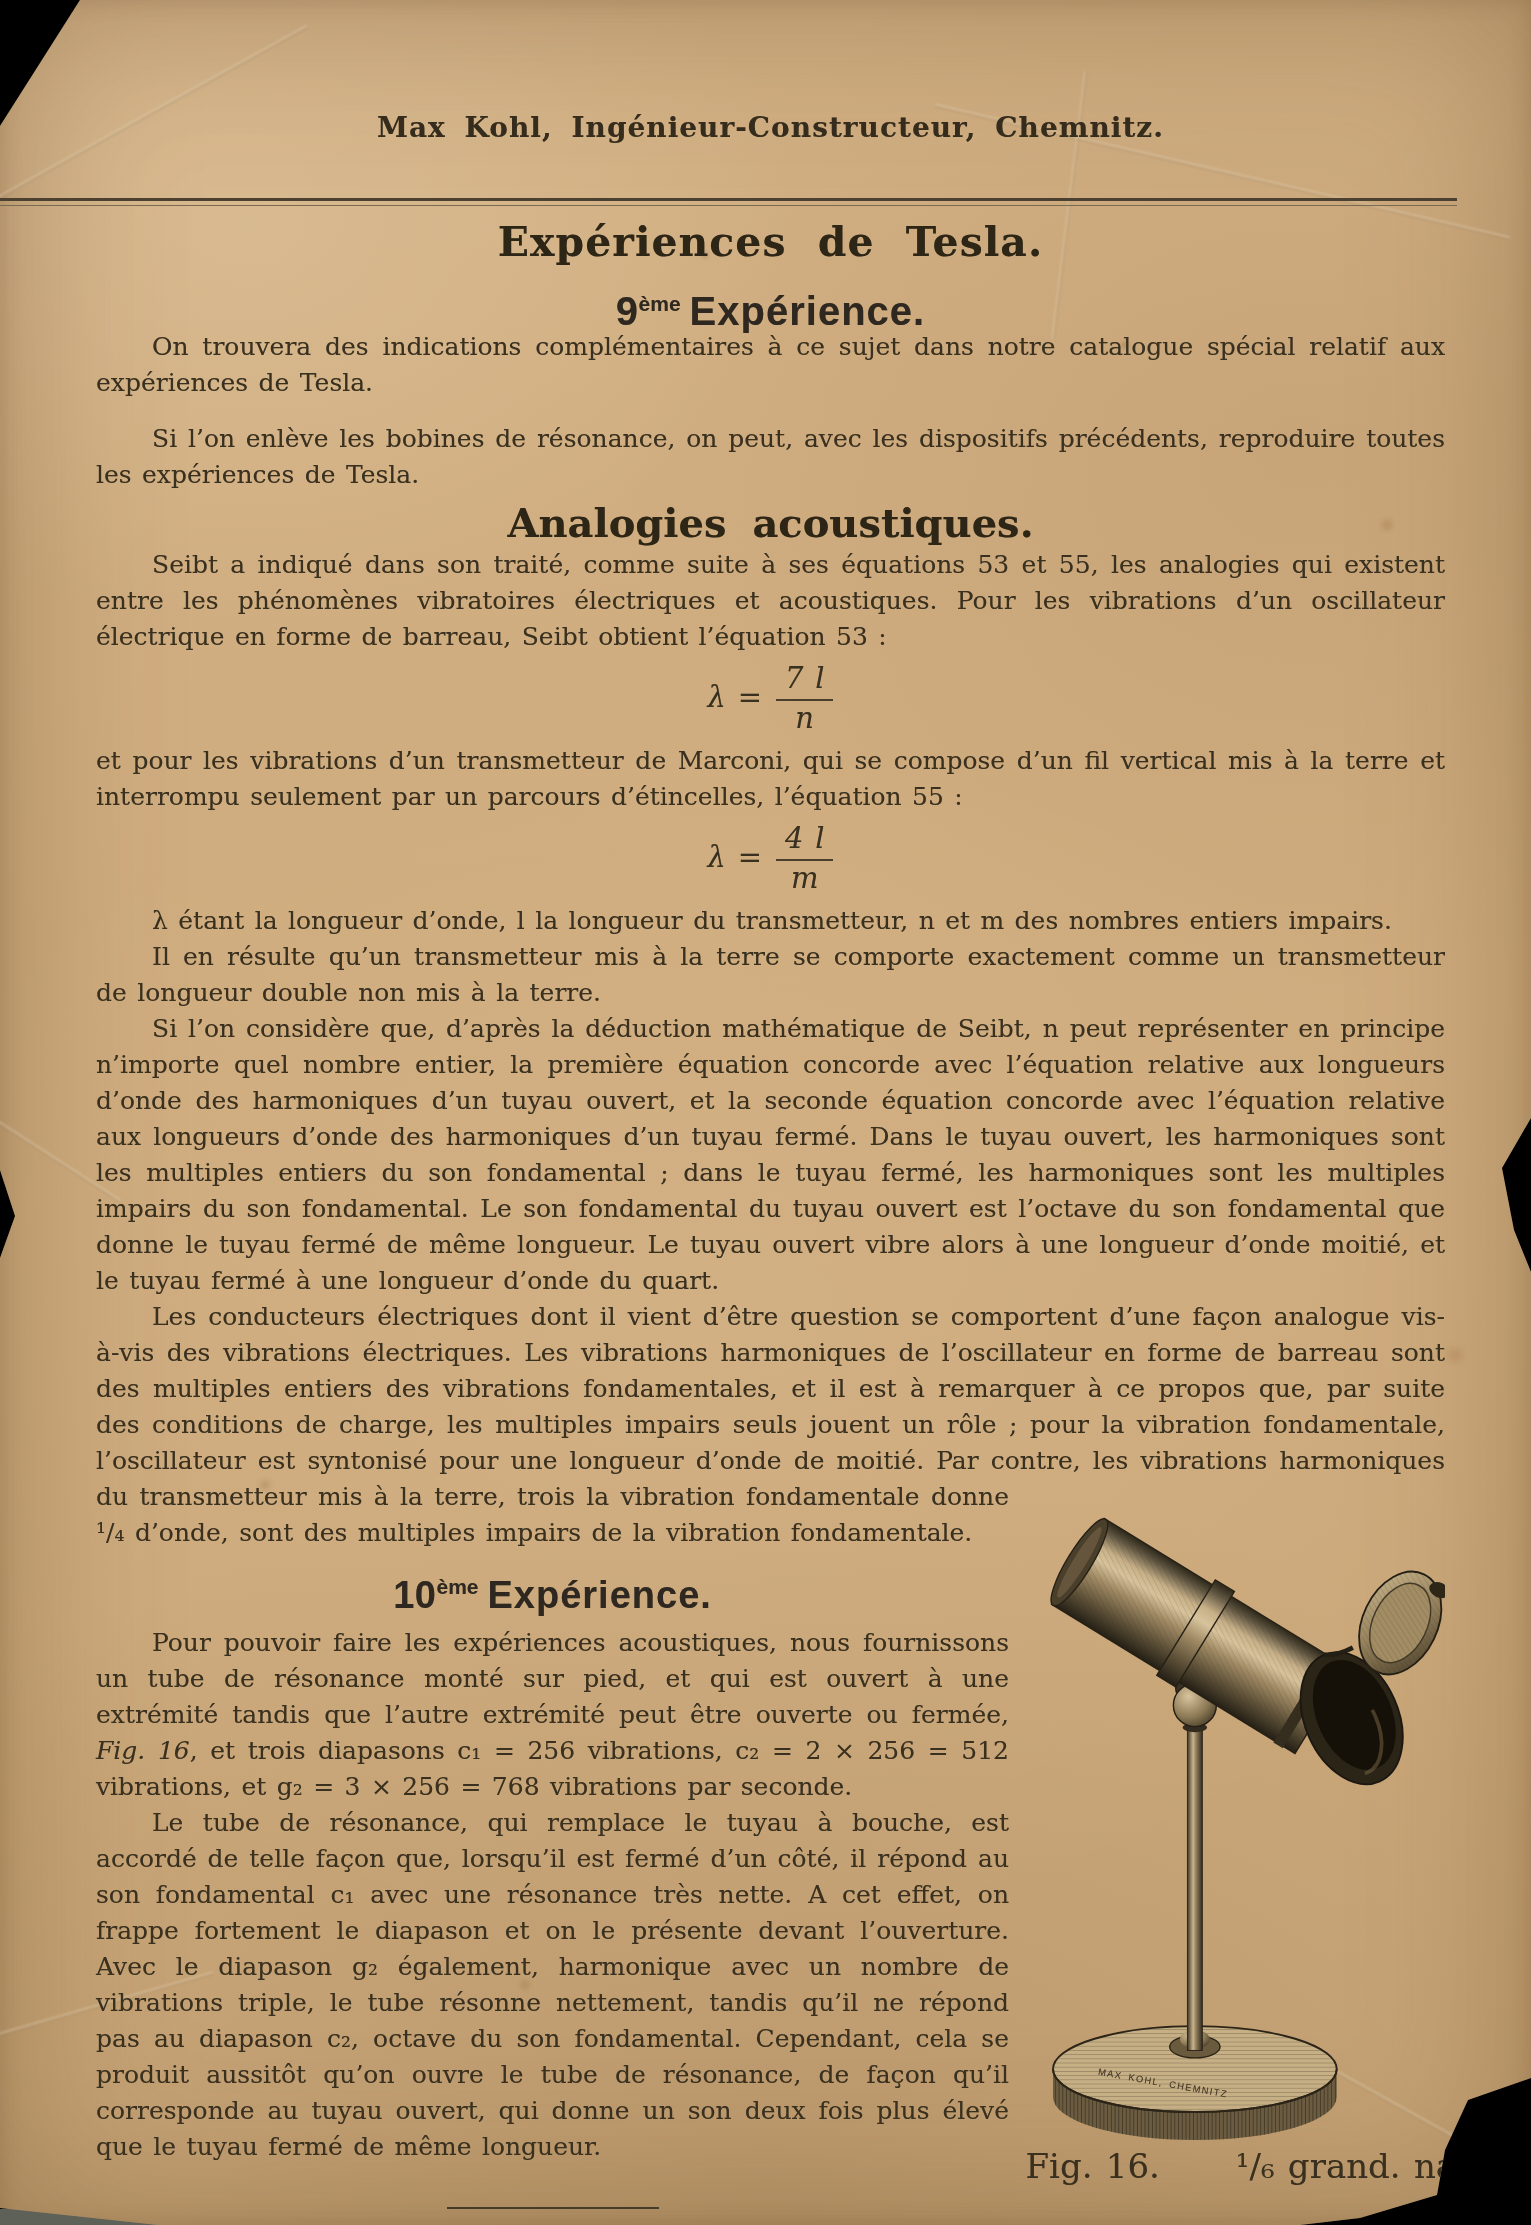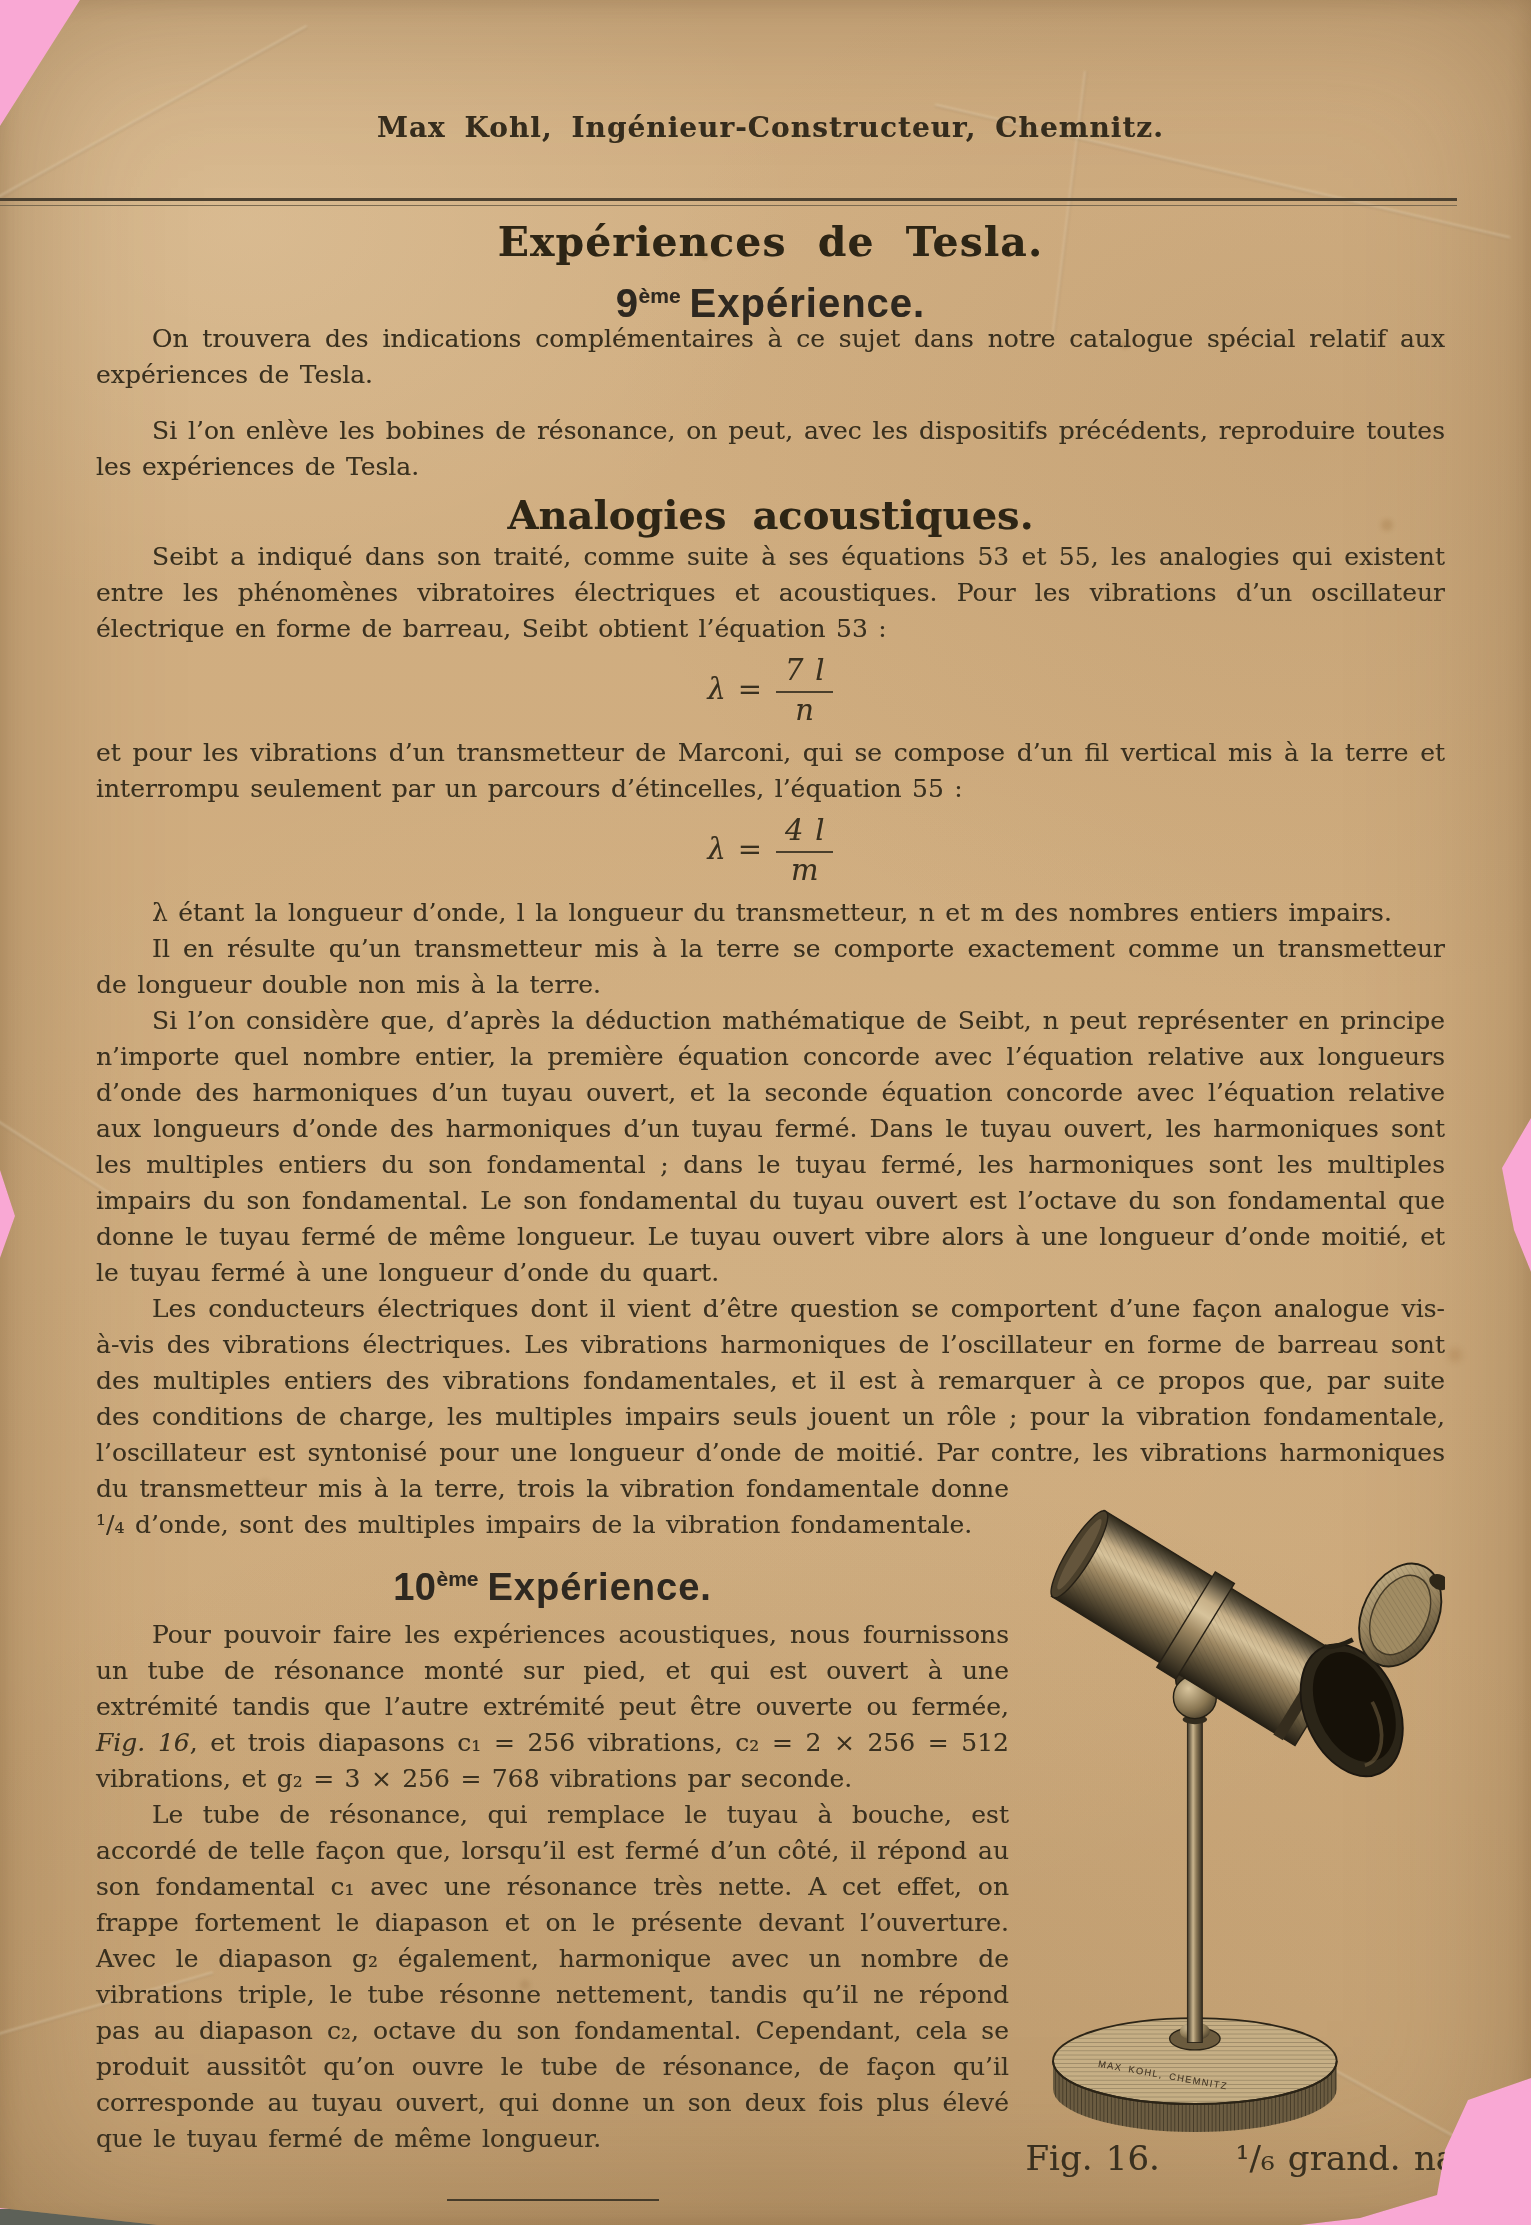--- a/index.html
+++ b/index.html
@@ -1,17 +1,17 @@
 <!DOCTYPE html>
 <html lang="fr"><head>
 <meta charset="utf-8">
 <title>Max Kohl — Expériences de Tesla</title>
 <style>
   html,body { margin:0; padding:0; background:#ececea; }
-  .scan { position:relative; width:1531px; height:2225px; background:#f9a8d4; overflow:hidden;
+  .scan { position:relative; width:1531px; height:2225px; background:#000000; overflow:hidden;
           font-family:"DejaVu Serif","Liberation Serif",serif; }
   .backing-shadow { position:absolute; left:0; bottom:0; width:900px; height:16px; background:#5d6158; }
 
   .paper {
     position:absolute; inset:0;
     background:
       radial-gradient(ellipse 900px 650px at 16% 10%, rgba(255,244,216,.16), transparent 62%),
       radial-gradient(ellipse 1000px 800px at 85% 20%, rgba(118,84,44,.10), transparent 70%),
       radial-gradient(ellipse 1300px 900px at 45% 60%, rgba(255,240,210,.08), transparent 70%),
       radial-gradient(ellipse 1500px 1000px at 50% 98%, rgba(108,78,42,.14), transparent 72%),
@@ -36,21 +36,21 @@
              font-size:25px; line-height:36px; word-spacing:.10em;
              text-shadow:0 0 .6px rgba(57,48,31,.35); }
 
   .masthead { text-align:center; font-size:28px; font-weight:bold; letter-spacing:1px;
               word-spacing:8px; color:#352c1d; }
   .double-rule { margin-top:52px; margin-left:-96px; width:calc(100% + 108px);
                  height:4px; border-top:3px solid #4c4130; border-bottom:1px solid #7b6a50; }
 
   h1.main-title { margin:18px 0 0; text-align:center; font-size:41px; font-weight:bold;
                   letter-spacing:1px; word-spacing:16px; color:#2d2515; }
-  .exp-heading { margin:18px 0 0; text-align:center; font-weight:bold; color:#2e2820;
+  .exp-heading { margin:26px 0 0; text-align:center; font-weight:bold; color:#2e2820;
                  font-family:"Liberation Sans","DejaVu Sans",sans-serif; font-size:40px;
                  letter-spacing:.5px; }
   .exp-heading sup { font-size:21px; margin-right:9px; letter-spacing:0; }
   .exp-heading .lbl { letter-spacing:1px; }
   .exp-heading.second { font-size:38px; margin:18px 0 12px; }
 
   p.bodyp { margin:0; text-align:justify; }
   p.first { margin-top:20px; }
   .ind { text-indent:56px; }
 

